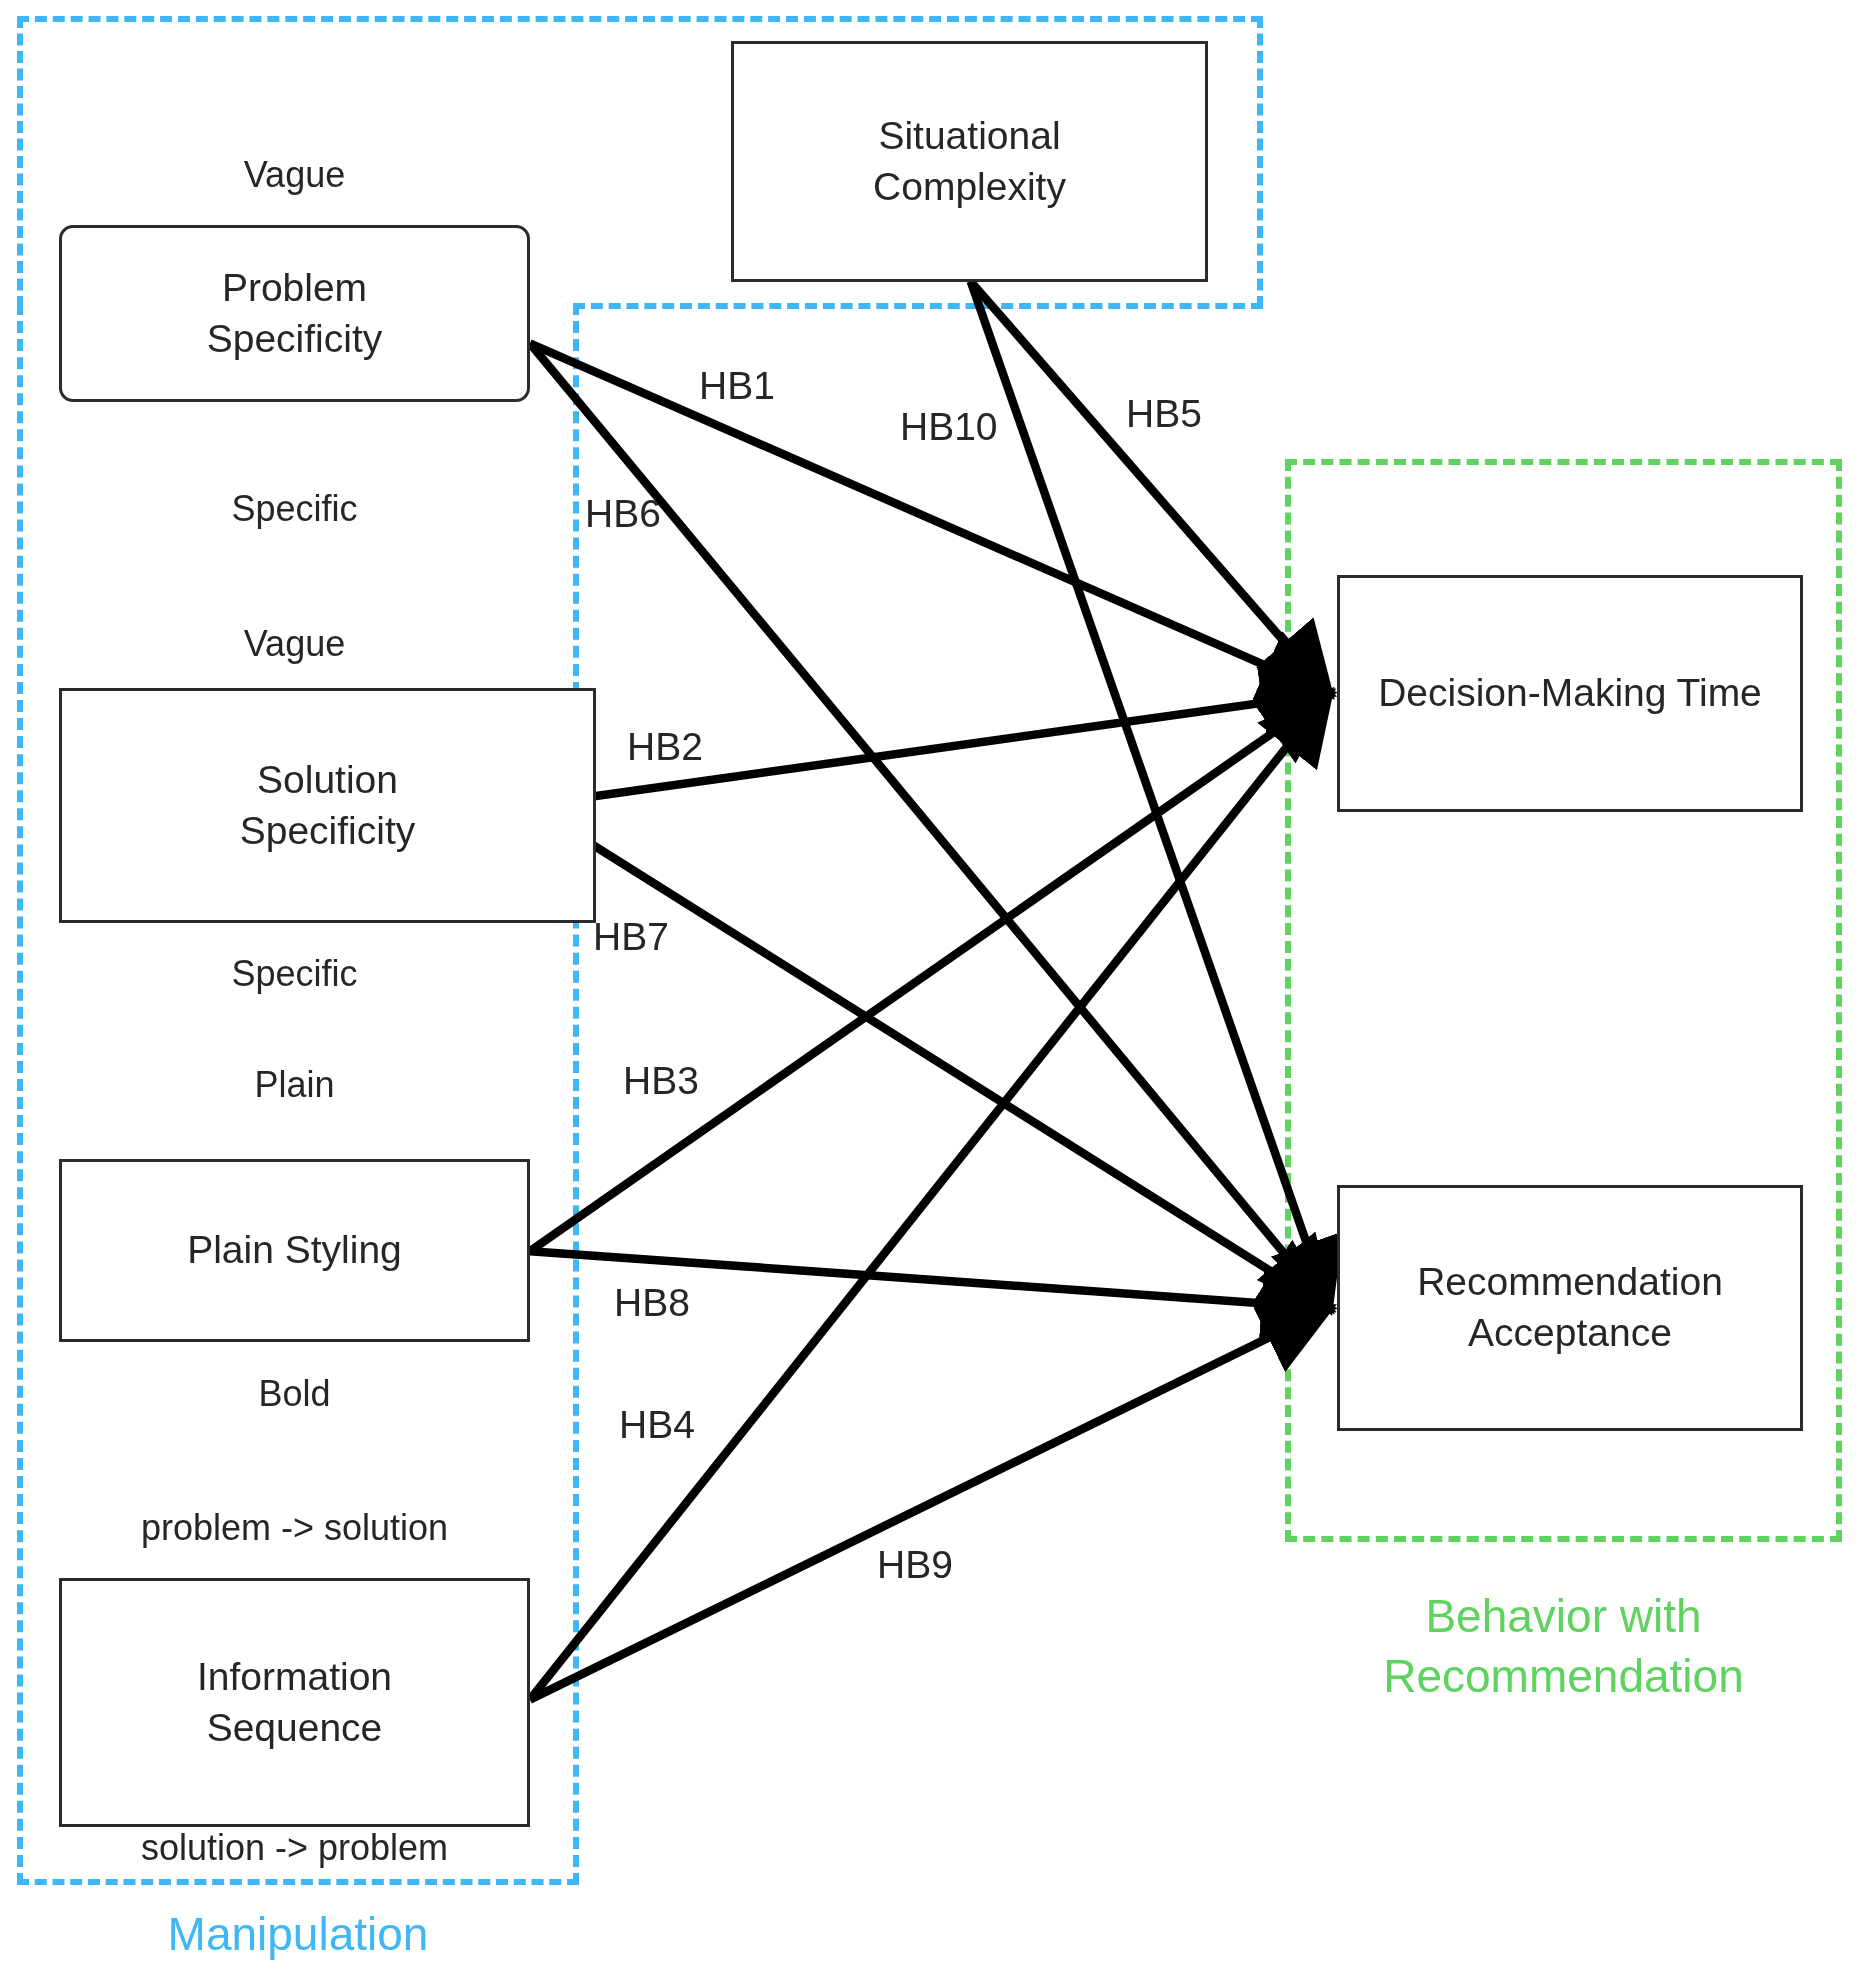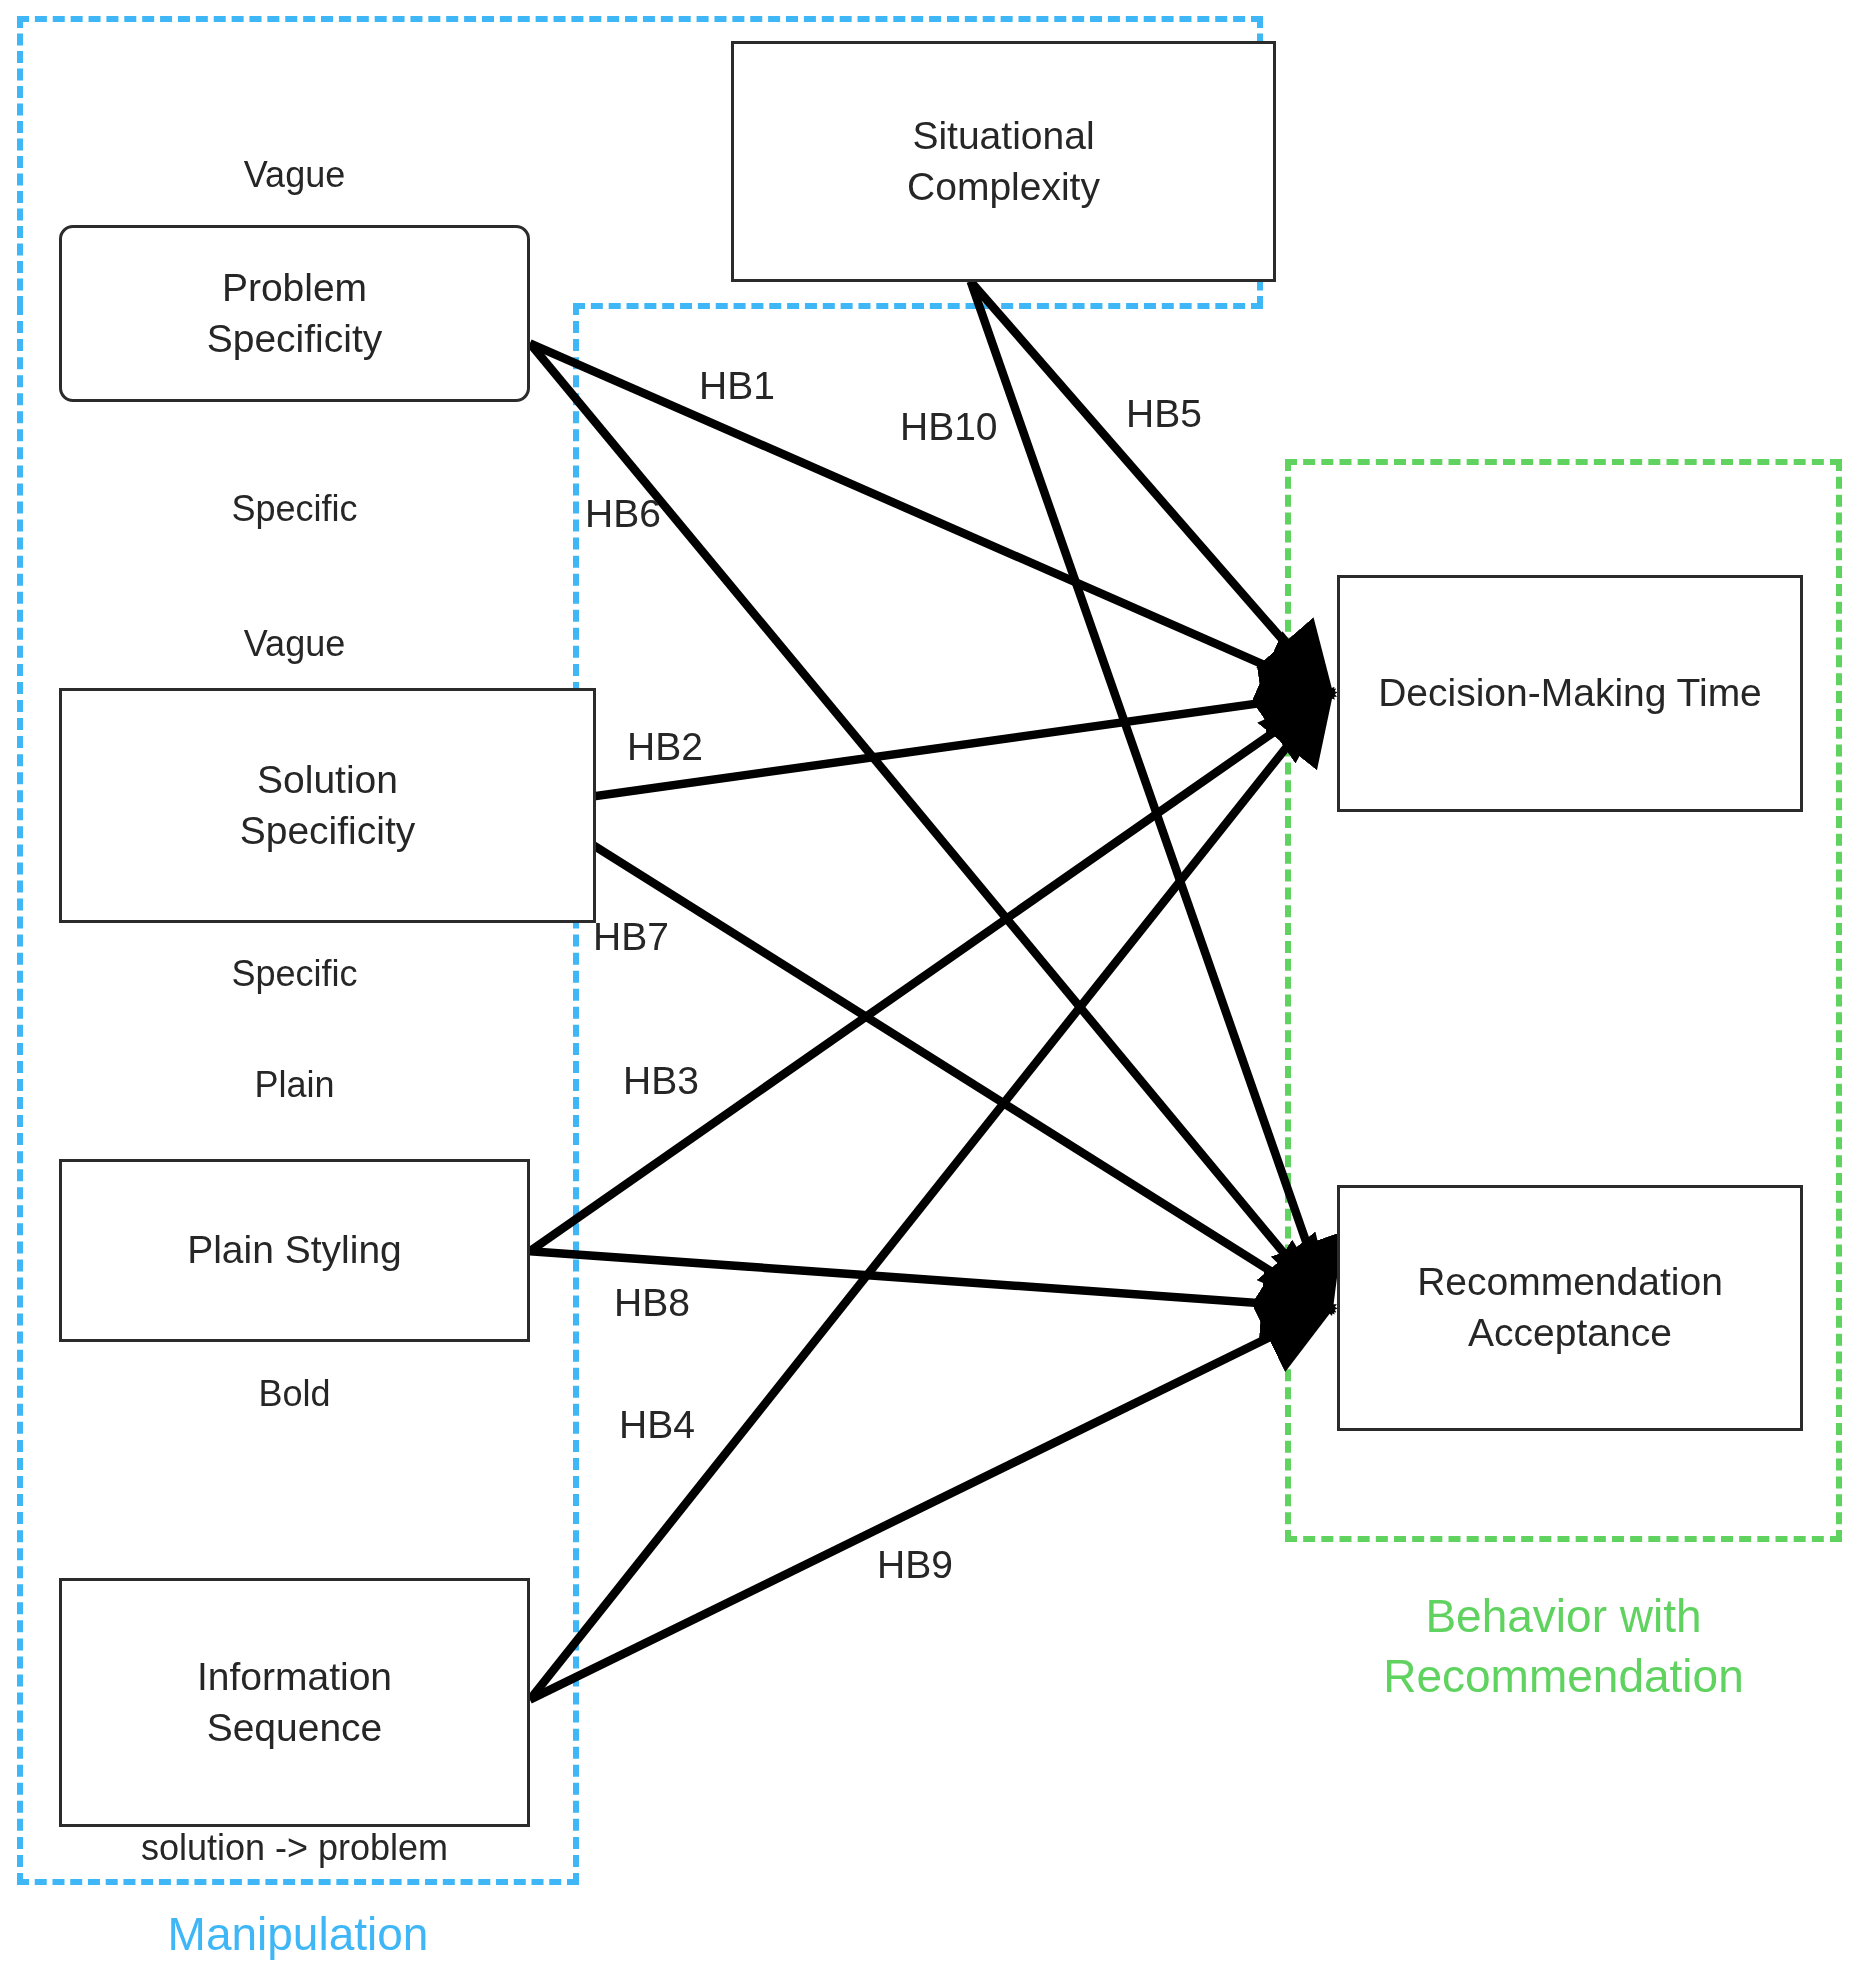--- a/index.html
+++ b/index.html
@@ -119,27 +119,28 @@
 Specificity</span>
   </div>
   <div class="anchor-label" style="left:59px; top:953px; width:471px;">Specific</div>
 
   <div class="anchor-label" style="left:59px; top:1064px; width:471px;">Plain</div>
   <div class="node" style="left:59px; top:1159px; width:471px; height:183px;">
     <span>Plain Styling</span>
   </div>
   <div class="anchor-label" style="left:59px; top:1373px; width:471px;">Bold</div>
 
+  <div class="anchor-label" style="left:42px; top:1507px; width:505px;">problem -&gt; solution</div>
   <div class="node" style="left:59px; top:1578px; width:471px; height:249px;">
     <span>Information
 Sequence</span>
   </div>
   <div class="anchor-label" style="left:42px; top:1827px; width:505px;">solution -&gt; problem</div>
 
-  <div class="node" style="left:731px; top:41px; width:545px; height:241px;">
+  <div class="node" style="left:731px; top:41px; width:477px; height:241px;">
     <span>Situational
 Complexity</span>
   </div>
 
   <div class="node" style="left:1337px; top:575px; width:466px; height:237px;">
     <span>Decision-Making Time</span>
   </div>
 
   <div class="node" style="left:1337px; top:1185px; width:466px; height:246px;">
     <span>Recommendation

